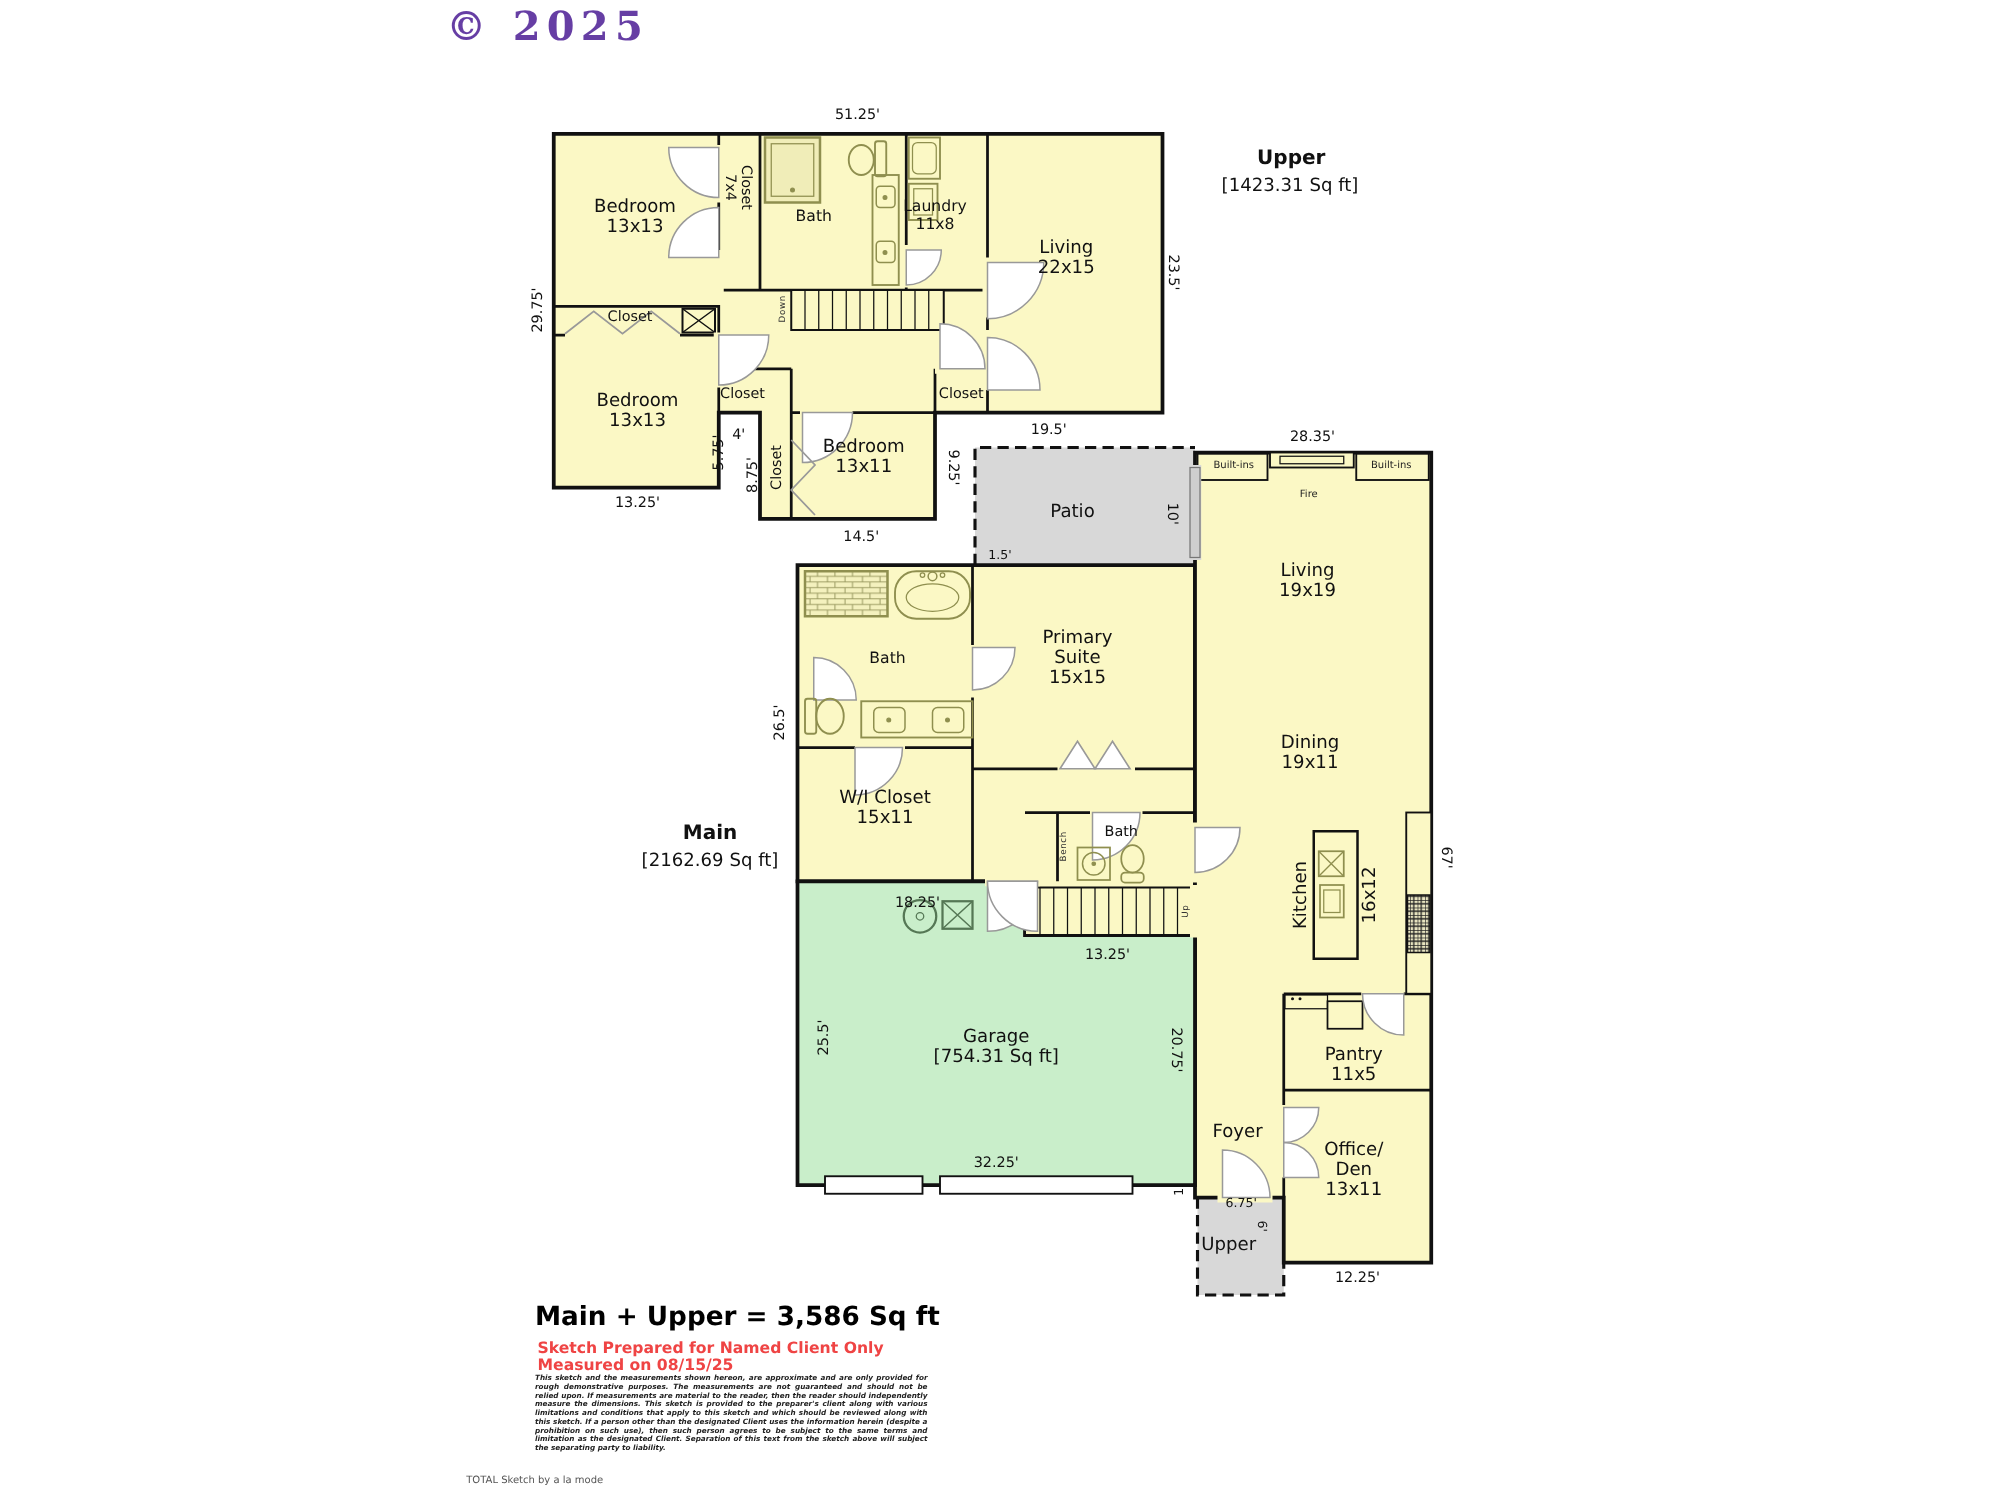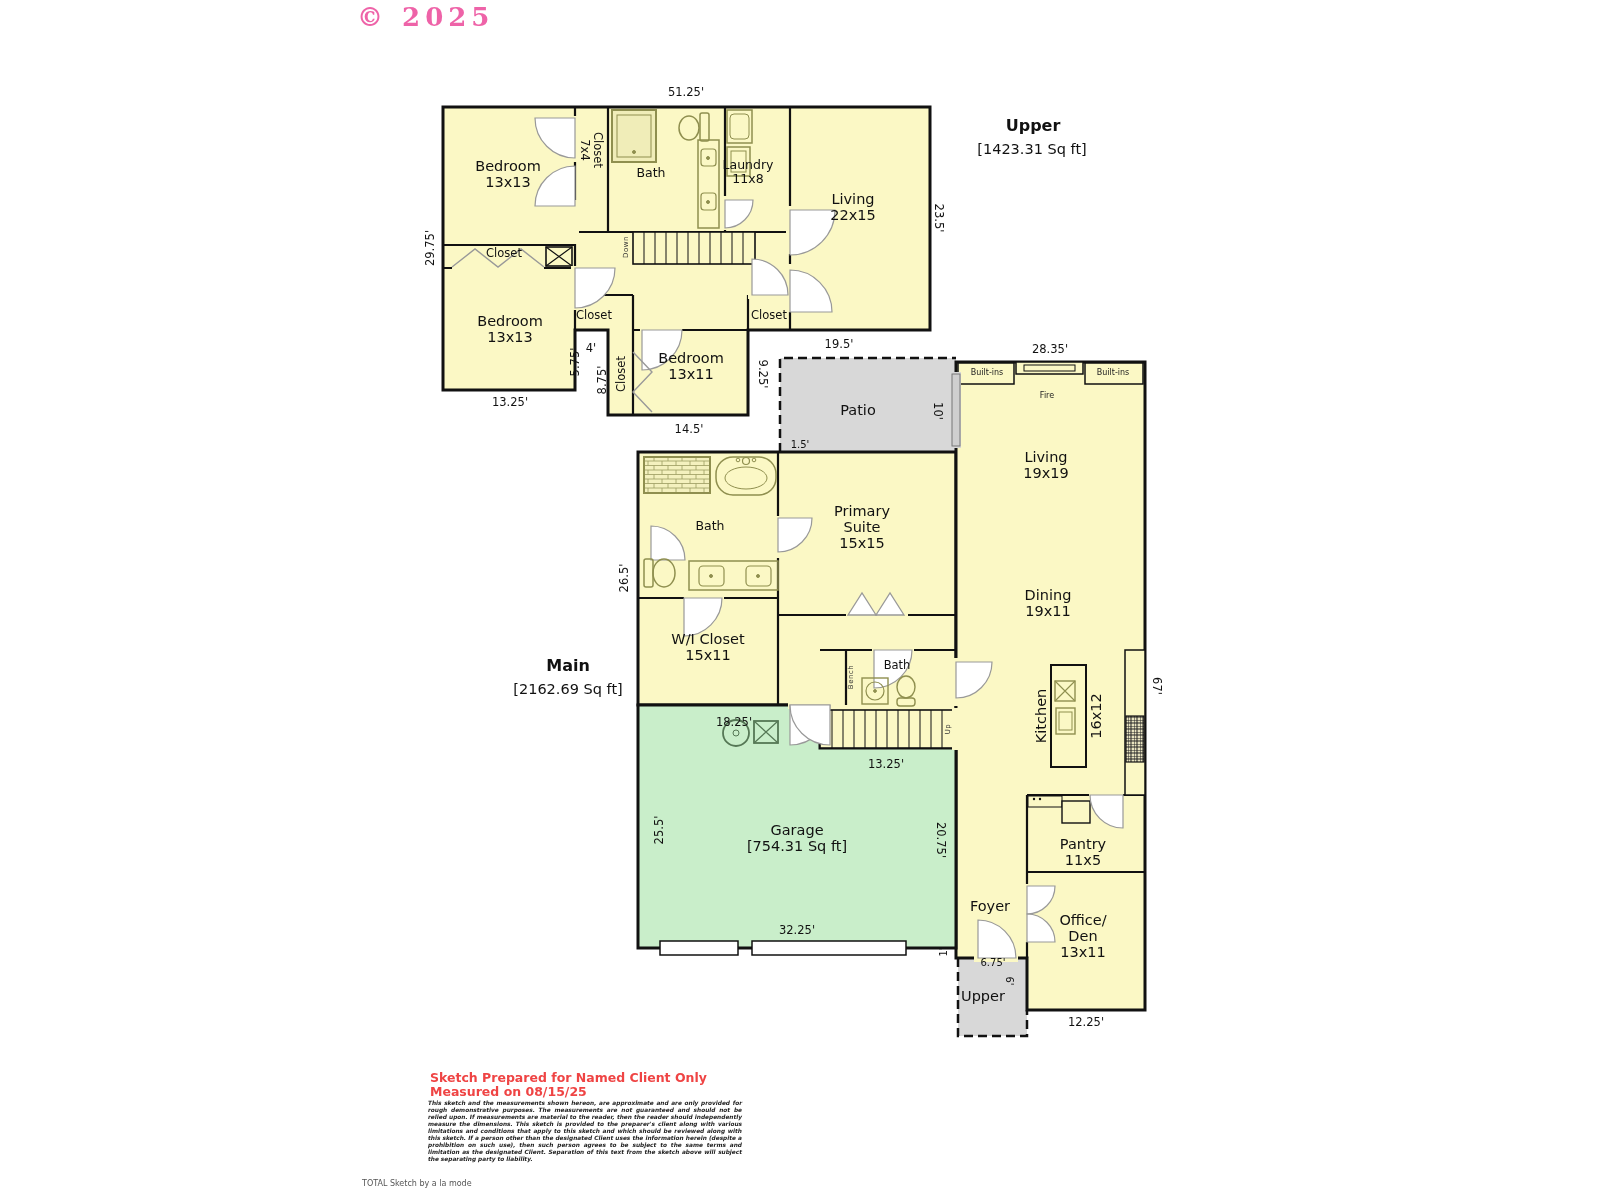--- a/index.html
+++ b/index.html
@@ -13,26 +13,26 @@
   .room{font-size:14.5px;}
   .roomsm{font-size:12.5px;}
   .sm{font-size:11.5px;}
   .dim{font-size:11.5px;}
   .dimsm{font-size:10px;}
   .tiny{font-size:8px;color:#222;}
   .micro{font-size:7px;color:#333;letter-spacing:.5px;}
   .title{font-size:16px;font-weight:bold;}
   .areatxt{font-size:14.5px;}
   .copyright{position:absolute;font-family:"DejaVu Serif","Liberation Serif",serif;
-             font-size:26px;font-weight:bold;color:#ec4899;letter-spacing:5px;opacity:.85;}
+             font-size:32px;font-weight:bold;color:#4c1d95;letter-spacing:5px;opacity:.85;}
   .f-total{position:absolute;font-size:21px;font-weight:bold;color:#000;}
   .f-sub{position:absolute;font-size:12.5px;font-weight:bold;color:#ef4444;}
   .f-disc{position:absolute;width:314px;font-size:5.8px;font-weight:bold;font-style:italic;
           color:#222;text-align:justify;line-height:1.2;}
-  .f-brand{position:absolute;font-size:8px;color:#555;}
+  .f-brand{position:absolute;font-size:8px;color:#555;margin-left:11px;}
 </style>
 </head>
 <body>
 
 <div id="stage">
 
 <svg id="plan-svg" width="1600" height="1200" viewBox="0 0 1600 1200">
   <defs>
     <pattern id="brick" width="14" height="9" patternUnits="userSpaceOnUse">
       <rect width="14" height="9" fill="#F4F1BE"></rect>
@@ -300,18 +300,19 @@
 <div class="lbl room" style="left:1083px;top:852px">Pantry
 11x5</div>
 <div class="lbl room" style="left:1083px;top:936px">Office/
 Den
 13x11</div>
 <div class="lbl dim" style="left:1086px;top:1022px">12.25'</div>
 <div class="lbl room" style="left:983px;top:996px">Upper</div>
 <div class="lbl dimsm" style="left:993px;top:963px">6.75'</div>
 <div class="lbl dimsm rot90" style="left:1009px;top:981px">6'</div>
 
+<div class="f-total" style="left:428px;top:1041px">Main + Upper = 3,586 Sq ft</div>
 <div class="f-sub" style="left:430px;top:1070px">Sketch Prepared for Named Client Only</div>
 <div class="f-sub" style="left:430px;top:1084px">Measured on 08/15/25</div>
 <div class="f-disc" style="left:428px;top:1100px">This sketch and the measurements shown hereon, are approximate and are only provided for rough demonstrative purposes. The measurements are not guaranteed and should not be relied upon. If measurements are material to the reader, then the reader should independently measure the dimensions. This sketch is provided to the preparer's client along with various limitations and conditions that apply to this sketch and which should be reviewed along with this sketch. If a person other than the designated Client uses the information herein (despite a prohibition on such use), then such person agrees to be subject to the same terms and limitation as the designated Client. Separation of this text from the sketch above will subject the separating party to liability.</div>
 <div class="f-brand" style="left:362px;top:1179px">TOTAL Sketch by a la mode</div>
 
 </div>
 
 </body></html>

